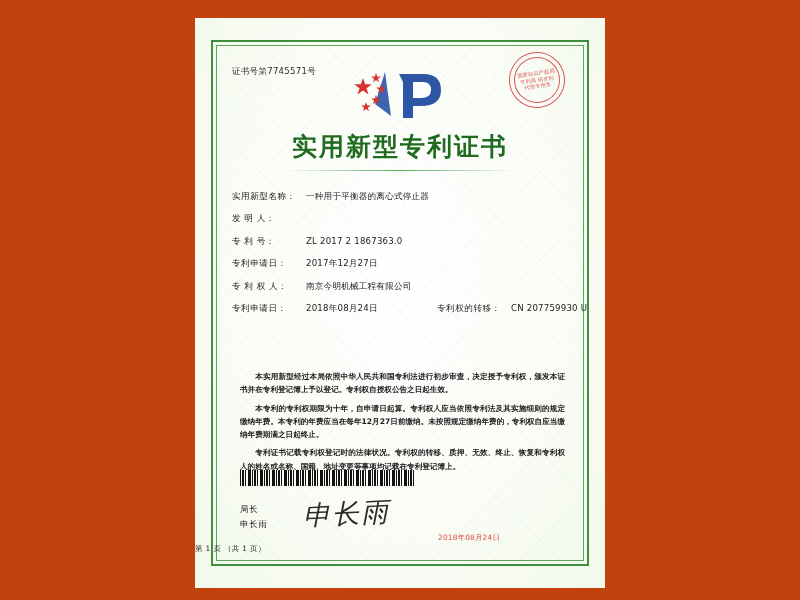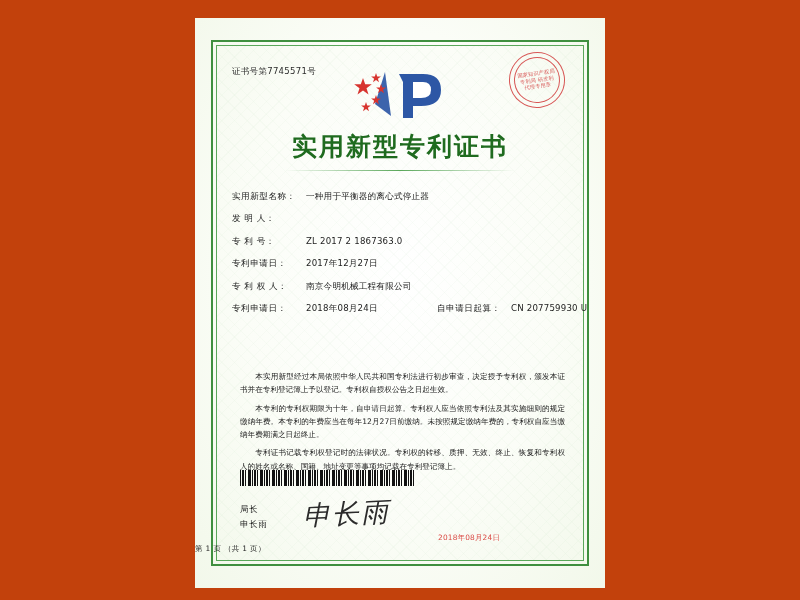--- a/index.html
+++ b/index.html
@@ -181,21 +181,21 @@
   .body-text {
     position: absolute;
     left: 45px;
     right: 40px;
     top: 352px;
     font-size: 7.6px;
     color: #1c1c1c;
     line-height: 1.75;
     text-align: justify;
   }
-  .body-text p { margin: 0 0 5px 0; text-indent: 2em; }
+  .body-text p { margin: 0 0 5px 0; text-indent: 2em; font-weight: bold; }
 
   .barcode {
     position: absolute;
     left: 45px;
     top: 452px;
     width: 175px;
     height: 16px;
     background-image: repeating-linear-gradient(
       to right,
       #111 0 1px, transparent 1px 2px,
@@ -355,21 +355,21 @@
       <div class="field-row">
         <div class="field-label">专 利 权 人：</div>
         <div class="field-value">南京今明机械工程有限公司</div>
       </div>
       <div class="grant-row">
         <div class="left">
           <div class="field-label">专利申请日：</div>
           <div class="field-value">2018年08月24日</div>
         </div>
         <div class="right">
-          <div class="field-label">自申请日起算：</div>
+          <div class="field-label">专利权的转移：</div>
           <div class="field-value">CN 207759930 U</div>
         </div>
       </div>
     </div>
 
     <div class="body-text">
       <p>本实用新型经过本局依照中华人民共和国专利法进行初步审查，决定授予专利权，颁发本证书并在专利登记簿上予以登记。专利权自授权公告之日起生效。</p>
       <p>本专利的专利权期限为十年，自申请日起算。专利权人应当依照专利法及其实施细则的规定缴纳年费。本专利的年费应当在每年12月27日前缴纳。未按照规定缴纳年费的，专利权自应当缴纳年费期满之日起终止。</p>
       <p>专利证书记载专利权登记时的法律状况。专利权的转移、质押、无效、终止、恢复和专利权人的姓名或名称、国籍、地址变更等事项均记载在专利登记簿上。</p>
     </div>

